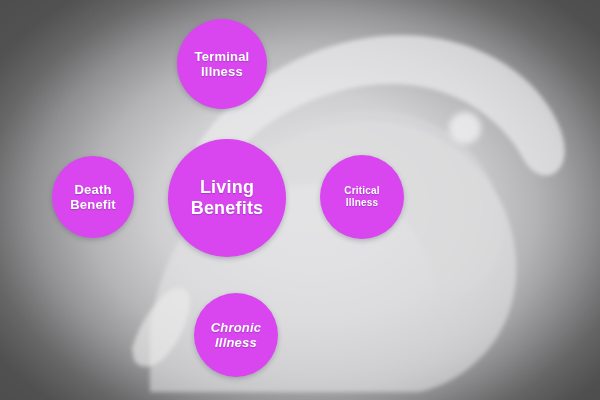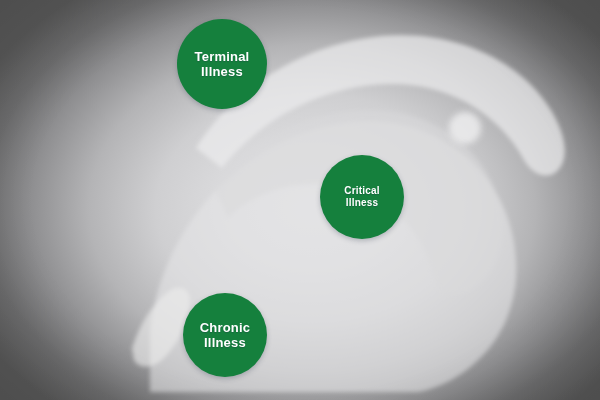--- a/index.html
+++ b/index.html
@@ -40,21 +40,21 @@
   }
   
   #dove-layer {
     position: absolute;
     inset: 0;
   }
   
   .node {
     position: absolute;
     border-radius: 50%;
-    background: #15803d;
+    background: #d946ef;
     box-shadow: 0 2px 5px rgba(40,50,70,0.26);
     display: flex;
     align-items: center;
     justify-content: center;
     text-align: center;
   }
   .node-label {
     color: #ffffff;
     font-weight: bold;
     line-height: 1.18;
@@ -89,24 +89,25 @@
 
   #node-critical {
     left: 320px;
     top: 155px;
     width: 84px;
     height: 84px;
   }
   #node-critical .node-label { font-size: 10px; }
 
   #node-chronic {
-    left: 183px;
+    left: 194px;
     top: 293px;
     width: 84px;
     height: 84px;
+    font-style: italic;
   }
   #node-chronic .node-label { font-size: 13px; }
 </style>
 </head>
 <body>
 
 <div id="stage">
 
   <div id="bg-vignette"></div>
 
@@ -160,25 +161,33 @@
     <circle cx="465" cy="128" r="16" fill="#f0f0f1" opacity="0.80" filter="url(#soften-strong)"></circle>
   </svg>
 
   <div id="bg-corner-shade"></div>
 
   <div id="node-terminal" class="node">
     <span class="node-label">Terminal
 Illness</span>
   </div>
 
+  <div id="node-death" class="node">
+    <span class="node-label">Death
+Benefit</span>
+  </div>
 
   <div id="node-critical" class="node">
     <span class="node-label">Critical
 Illness</span>
   </div>
 
   <div id="node-chronic" class="node">
     <span class="node-label">Chronic
 Illness</span>
   </div>
 
+  <div id="node-center" class="node">
+    <span class="node-label">Living
+Benefits</span>
+  </div>
 
 </div>
 
 </body></html>

